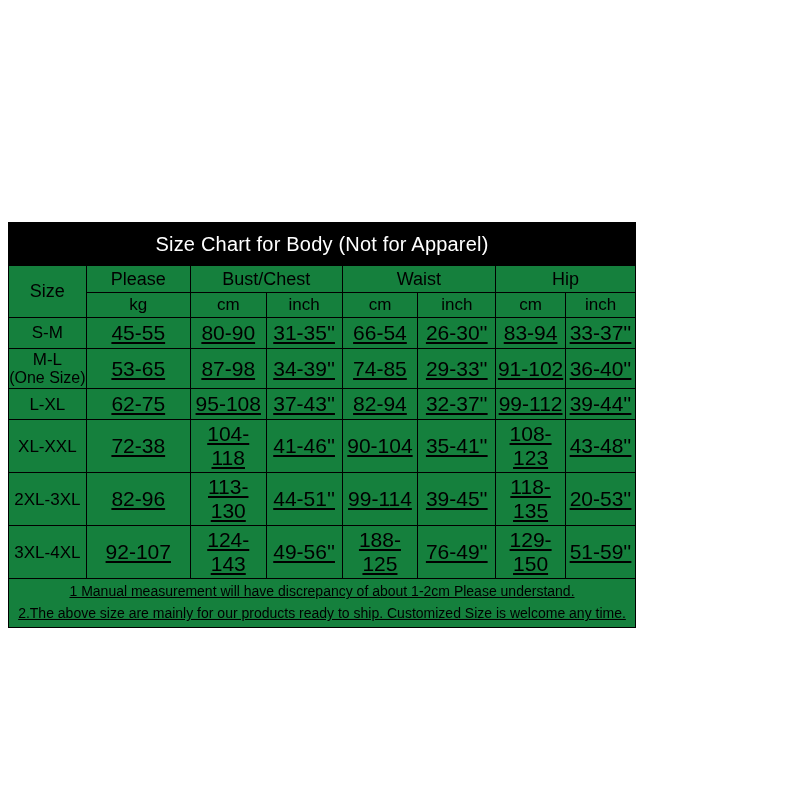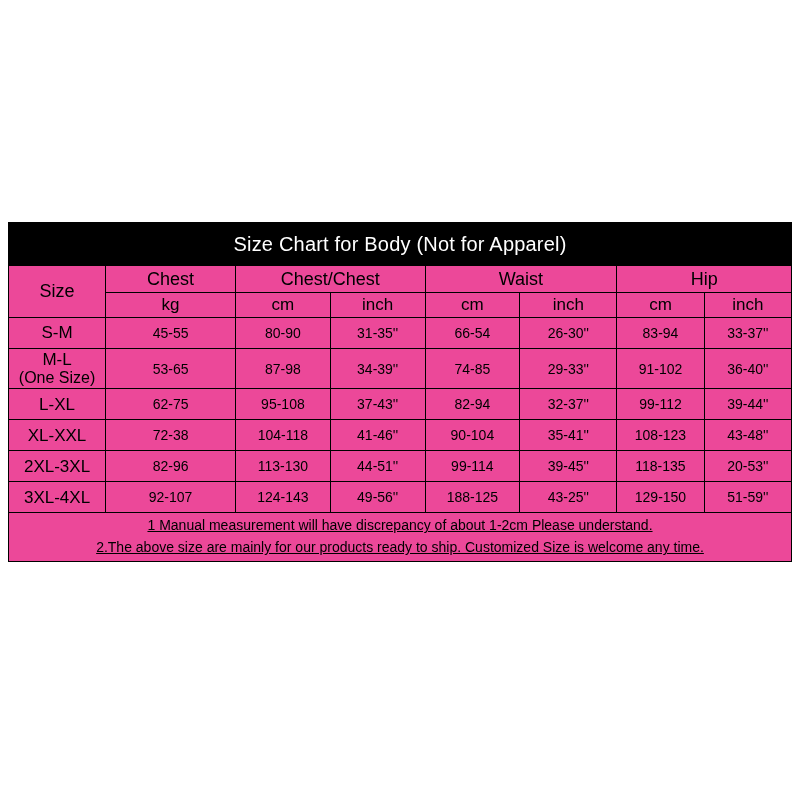--- a/index.html
+++ b/index.html
@@ -14,24 +14,24 @@
     position: relative;
     width: 800px;
     height: 800px;
     background: #ffffff;
     overflow: hidden;
   }
   table.size-chart {
     position: absolute;
     top: 222px;
     left: 8px;
-    width: 784px;
+    width: 628px;
     border-collapse: collapse;
     table-layout: fixed;
-    background: #ec4899;
+    background: #15803d;
   }
   .size-chart td, .size-chart th {
     border: 1px solid #000000;
     text-align: center;
     vertical-align: middle;
     padding: 2px 0;
     font-weight: normal;
     overflow: hidden;
   }
   .title-cell {
@@ -41,21 +41,21 @@
     font-size: 20px;
     height: 43px;
     letter-spacing: 0.2px;
   }
   .group-header { font-size: 18px; height: 27px; }
   .sub-header   { font-size: 17px; height: 24px; margin-top: 12px; }
   .size-header  { font-size: 18px; }
   .size-cell    { font-size: 17px; height: 31px; line-height: 1.05; }
   .size-note    { font-size: 16px; line-height: 1.1; }
   .size-note:empty { display: none; }
-  .data-cell    { font-size: 14px; height: 31px; }
+  .data-cell    { font-size: 21px; height: 31px; text-decoration: underline; }
   .notes-cell {
     text-align: left;
     padding: 6px 4px 10px 4px;
   }
   .note-line {
     font-size: 14px;
     line-height: 1.55;
     white-space: nowrap;
     text-decoration: underline;
   }
@@ -76,22 +76,22 @@
       <col style="width:11.15%">
     </colgroup>
 
     <tbody>
         <tr>
       <td class="title-cell" colspan="8">Size Chart for Body (Not for Apparel)</td>
     </tr>
 
     <tr>
       <td class="size-header" rowspan="2">Size</td>
-      <td class="group-header">Chest</td>
-      <td class="group-header" colspan="2">Chest/Chest</td>
+      <td class="group-header">Please</td>
+      <td class="group-header" colspan="2">Bust/Chest</td>
       <td class="group-header" colspan="2">Waist</td>
       <td class="group-header" colspan="2">Hip</td>
     </tr>
 
     <tr>
       <td class="sub-header">kg</td>
       <td class="sub-header">cm</td>
       <td class="sub-header">inch</td>
       <td class="sub-header">cm</td>
       <td class="sub-header">inch</td>
@@ -171,21 +171,21 @@
 
     <tr>
       <td class="size-cell">
         <div>3XL-4XL</div>
 
       </td>
       <td class="data-cell">92-107</td>
       <td class="data-cell">124-143</td>
       <td class="data-cell">49-56''</td>
       <td class="data-cell">188-125</td>
-      <td class="data-cell">43-25''</td>
+      <td class="data-cell">76-49''</td>
       <td class="data-cell">129-150</td>
       <td class="data-cell">51-59''</td>
     </tr>
 
     <tr>
       <td class="notes-cell" colspan="8">
         <div class="note-line">1 Manual measurement will have discrepancy of about 1-2cm Please understand.</div>
         <div class="note-line">2.The above size are mainly for our products ready to ship. Customized Size is welcome any time.</div>
       </td>
     </tr>

